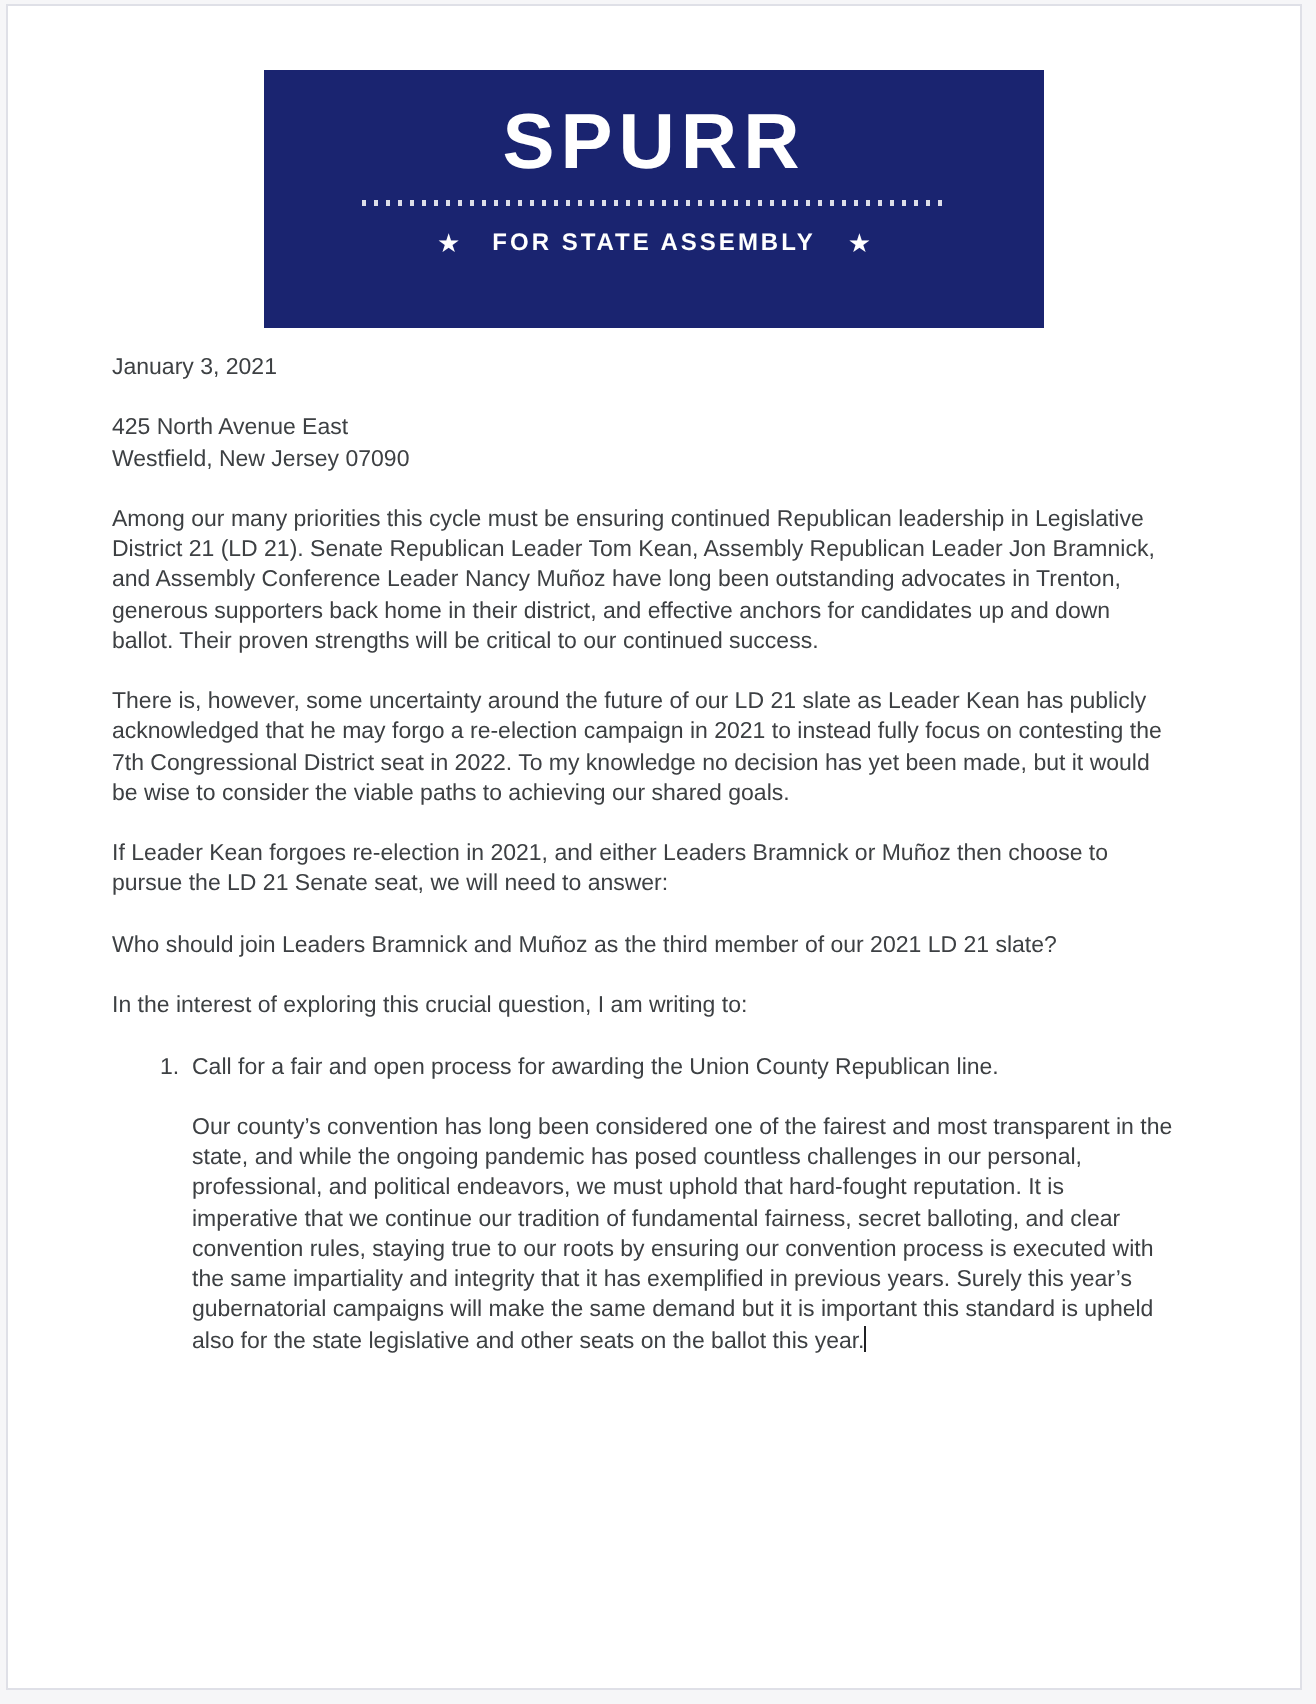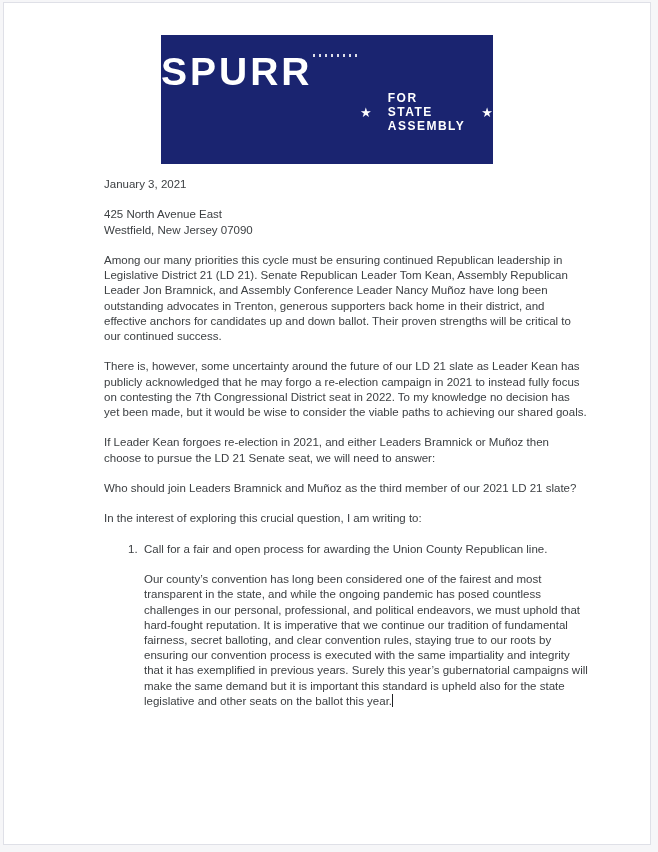--- a/index.html
+++ b/index.html
@@ -16,25 +16,26 @@
     left: 3px;
     top: 2px;
     width: 648px;
     height: 843px;
     background: #ffffff;
     border: 1px solid #dfe0e7;
     box-sizing: border-box;
   }
   
   .banner {
-    width: 332px;
+    width: 390px;
     height: 129px;
     margin: 32px auto 0 auto;
     display: flex;
-    flex-direction: row;
+    flex-direction: column;
+    align-items: center;
     box-sizing: border-box;
     padding-top: 14px;
   }
   .banner-name {
     font-size: 39px;
     line-height: 46px;
     font-weight: 700;
     letter-spacing: 3px;
     color: #ffffff;
   }
@@ -56,21 +57,21 @@
     font-size: 12px;
     font-weight: 700;
     letter-spacing: 1.5px;
   }
   .banner-tagline .star {
     font-size: 13px;
     line-height: 13px;
   }
   
   .letter {
-    margin: 13px 62px 0 100px;
+    margin: 13px 62px 0 52px;
     color: #3d4043;
     font-size: 11.5px;
     line-height: 15.2px;
   }
   .letter .blk { margin: 15.2px 0 0 0; }
   .letter .blk:first-child { margin-top: 0; }
   .addr-line { margin: 0; }
   .it { }
   .list-row {
     display: flex;

